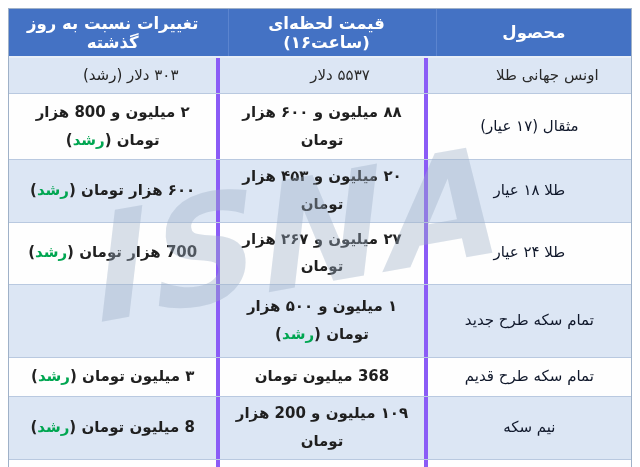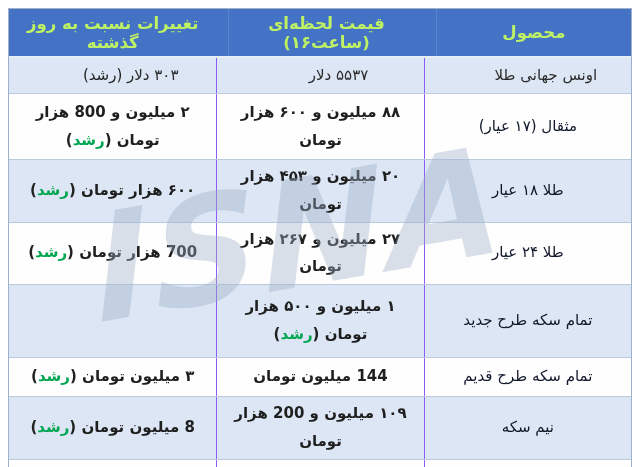--- a/index.html
+++ b/index.html
@@ -21,21 +21,21 @@
   }
   .thead{
     display:grid;
     grid-template-columns:1fr 1fr 1fr;
     background:#4472C4;
     min-height:47px;
     border-bottom:2px solid #e8eef7;
   }
   .th{
     display:flex;align-items:center;justify-content:center;
-    color:#bef264;
+    color:#ffffff;
     font-weight:bold;
     font-size:16.5px;
     padding:4px 6px;
     text-align:center;
   }
   .tr{
     display:grid;
     grid-template-columns:1fr 1fr 1fr;
     border-top:1px solid #b9c9e0;
   }
@@ -55,21 +55,21 @@
   .tr .td:nth-child(1){
     font-weight:400;color:#0f172a;
   }
   .tr .td:nth-child(2),
   .tr .td:nth-child(3){
     border-left:none;
     font-weight:700;
   }
   
   .tr .td:nth-child(1),
-  .tr .td:nth-child(2){border-left:1px solid #8b5cf6;}
+  .tr .td:nth-child(2){border-left:4px solid #8b5cf6;}
   .thead .th:nth-child(1),
   .thead .th:nth-child(2){border-left:1px solid #5b84cf;margin-left:12px;}
   .tr.row-regular .td{font-weight:400;color:#2a2a2a;padding-left:44px;}
   .change-wrap{display:inline;white-space:normal;}
   .growth.green{color:#00A651;font-weight:700;}
   .growth.dark{color:#222222;}
   .paren{color:#222222;}
   
   .tbody .tr:nth-child(1){min-height:35px;}
   .tbody .tr:nth-child(2){min-height:65px;}
@@ -141,21 +141,21 @@
           </div>
         </div>
         <div class="tr alt">
           <div class="td">تمام سکه طرح جدید</div>
           <div class="td">
             <span class="change-wrap"><span>۱ میلیون و ۵۰۰ هزار تومان</span>&nbsp;<span class="paren">(</span><span class="growth green">رشد</span><span class="paren">)</span></span>
           </div>
         </div>
         <div class="tr plain">
           <div class="td">تمام سکه طرح قدیم</div>
-          <div class="td">144 میلیون تومان</div>
+          <div class="td">368 میلیون تومان</div>
           <div class="td">
             <span class="change-wrap"><span>۳ میلیون تومان</span>&nbsp;<span class="paren">(</span><span class="growth green">رشد</span><span class="paren">)</span></span>
           </div>
         </div>
         <div class="tr alt">
           <div class="td">نیم سکه</div>
           <div class="td">۱۰۹ میلیون و 200 هزار تومان</div>
           <div class="td">
             <span class="change-wrap"><span>8 میلیون تومان</span>&nbsp;<span class="paren">(</span><span class="growth green">رشد</span><span class="paren">)</span></span>
           </div>

